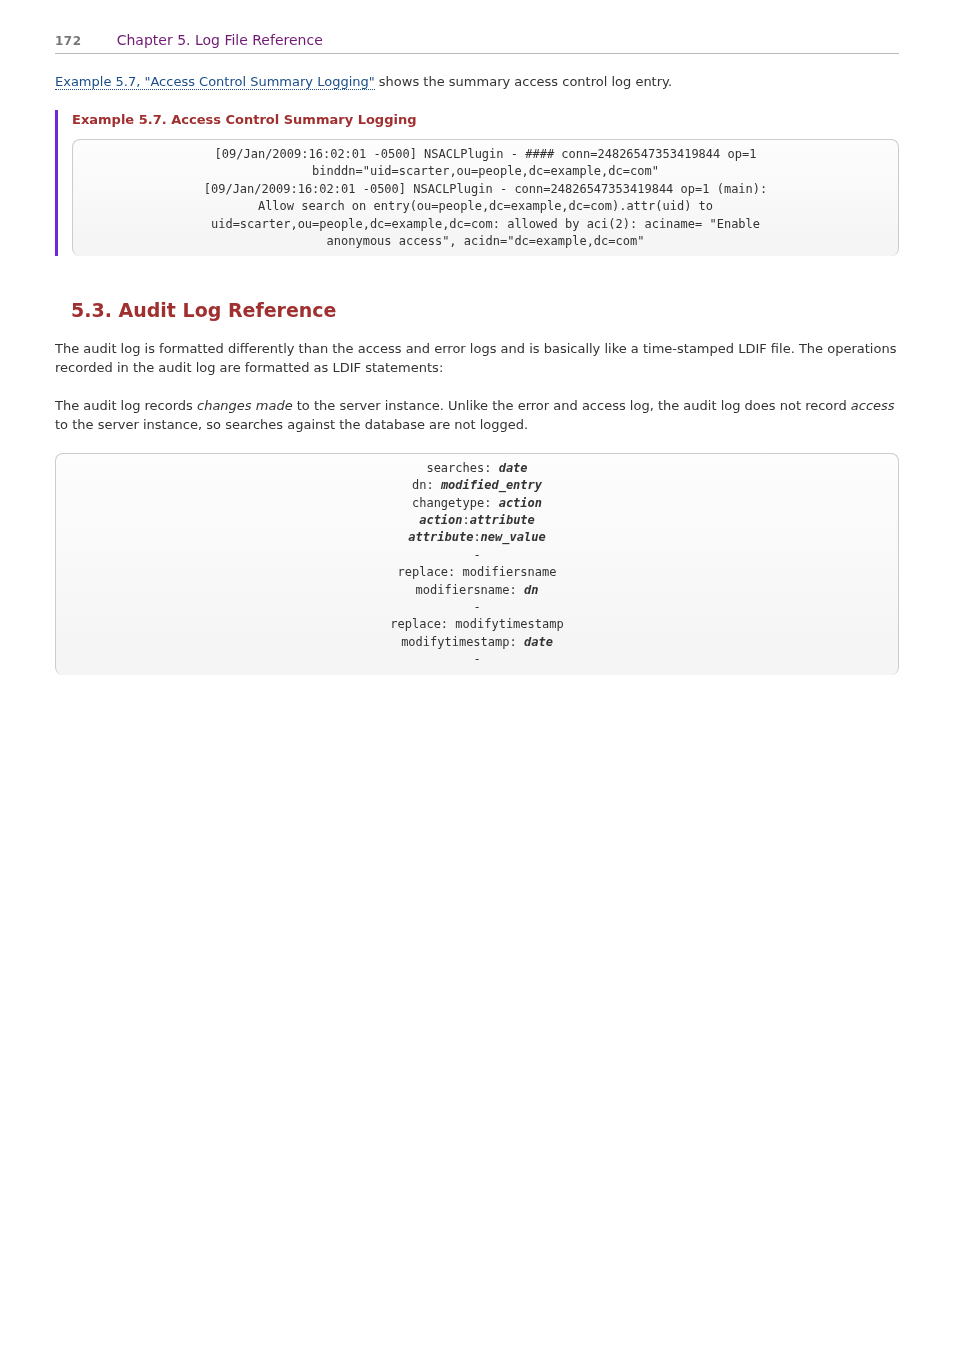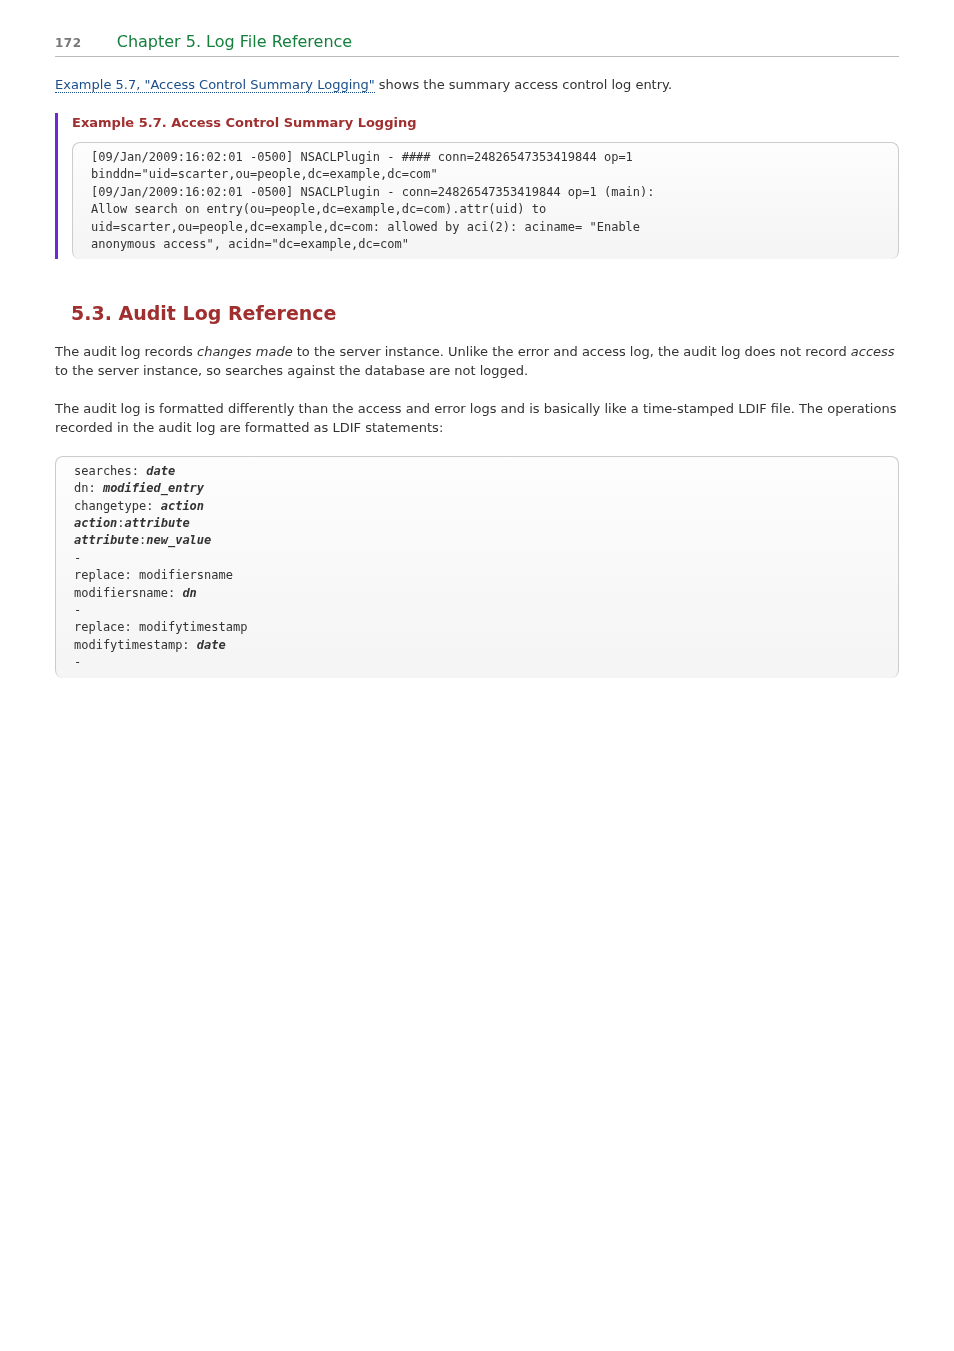--- a/index.html
+++ b/index.html
@@ -24,22 +24,22 @@
     margin-bottom: 18px;
   }
   .header-line .pgnum {
     color: #777;
     font-size: 12px;
     font-weight: 600;
     letter-spacing: 0.5px;
     margin-right: 31px;
   }
   .header-line .chapter {
-    color: #15803d;
-    font-size: 16px;
+    color: #701a75;
+    font-size: 14px;
   }
   a.inline-link {
     color: #1a4e8a;
     border-bottom: 1px dotted #1a4e8a;
     text-decoration: none;
   }
   .para {
     margin: 0 0 18px 0;
   }
   .example-block {
@@ -53,26 +53,27 @@
     font-weight: 700;
     font-size: 13px;
     margin: 10px 0 10px 0;
   }
   pre.code {
     font-family: "DejaVu Sans Mono", "Liberation Mono", monospace;
     font-size: 12px;
     line-height: 1.45;
     white-space: pre-wrap;
     margin: 0;
-    padding: 6px 10px 6px 18px;
+    padding: 6px 10px 6px 10px;
     background: linear-gradient(#fdfdfd, #f5f5f5 90%);
     border: 1px solid #ccc;
     border-radius: 8px;
     border-bottom: none;
     color: #333;
+    text-align: center;
   }
   .section-title {
     color: #a03030;
     font-size: 19px;
     font-weight: 700;
     margin: 40px 0 14px 16px;
   }
   .bi { font-weight: bold; font-style: italic; }
   .i { font-style: italic; }
 </style>
@@ -95,25 +96,25 @@
     <pre class="code">[09/Jan/2009:16:02:01 -0500] NSACLPlugin - #### conn=24826547353419844 op=1
 binddn="uid=scarter,ou=people,dc=example,dc=com"
 [09/Jan/2009:16:02:01 -0500] NSACLPlugin - conn=24826547353419844 op=1 (main):
 Allow search on entry(ou=people,dc=example,dc=com).attr(uid) to
 uid=scarter,ou=people,dc=example,dc=com: allowed by aci(2): aciname= "Enable
 anonymous access", acidn="dc=example,dc=com"</pre>
   </div>
 
   <h2 class="section-title">5.3. Audit Log Reference</h2>
 
+  <p class="para">The audit log is formatted differently than the access and error logs and is basically like a time-stamped LDIF file. The operations recorded in the audit log are formatted as LDIF statements:</p>
+
   <p class="para">
     <span>The audit log records </span><span class="i">changes made</span><span> to the server instance. Unlike the error and access log, the audit log does not record </span><span class="i">access</span><span> to the server instance, so searches against the database are not logged.</span>
   </p>
-
-  <p class="para">The audit log is formatted differently than the access and error logs and is basically like a time-stamped LDIF file. The operations recorded in the audit log are formatted as LDIF statements:</p>
 
   <pre class="code"><span>searches: </span><span class="bi">date</span>
 <span>dn: </span><span class="bi">modified_entry</span>
 <span>changetype: </span><span class="bi">action</span>
 <span class="bi">action</span><span>:</span><span class="bi">attribute</span>
 <span class="bi">attribute</span><span>:</span><span class="bi">new_value</span>
 <span>-</span>
 <span>replace: modifiersname</span>
 <span>modifiersname: </span><span class="bi">dn</span>
 <span>-</span>

